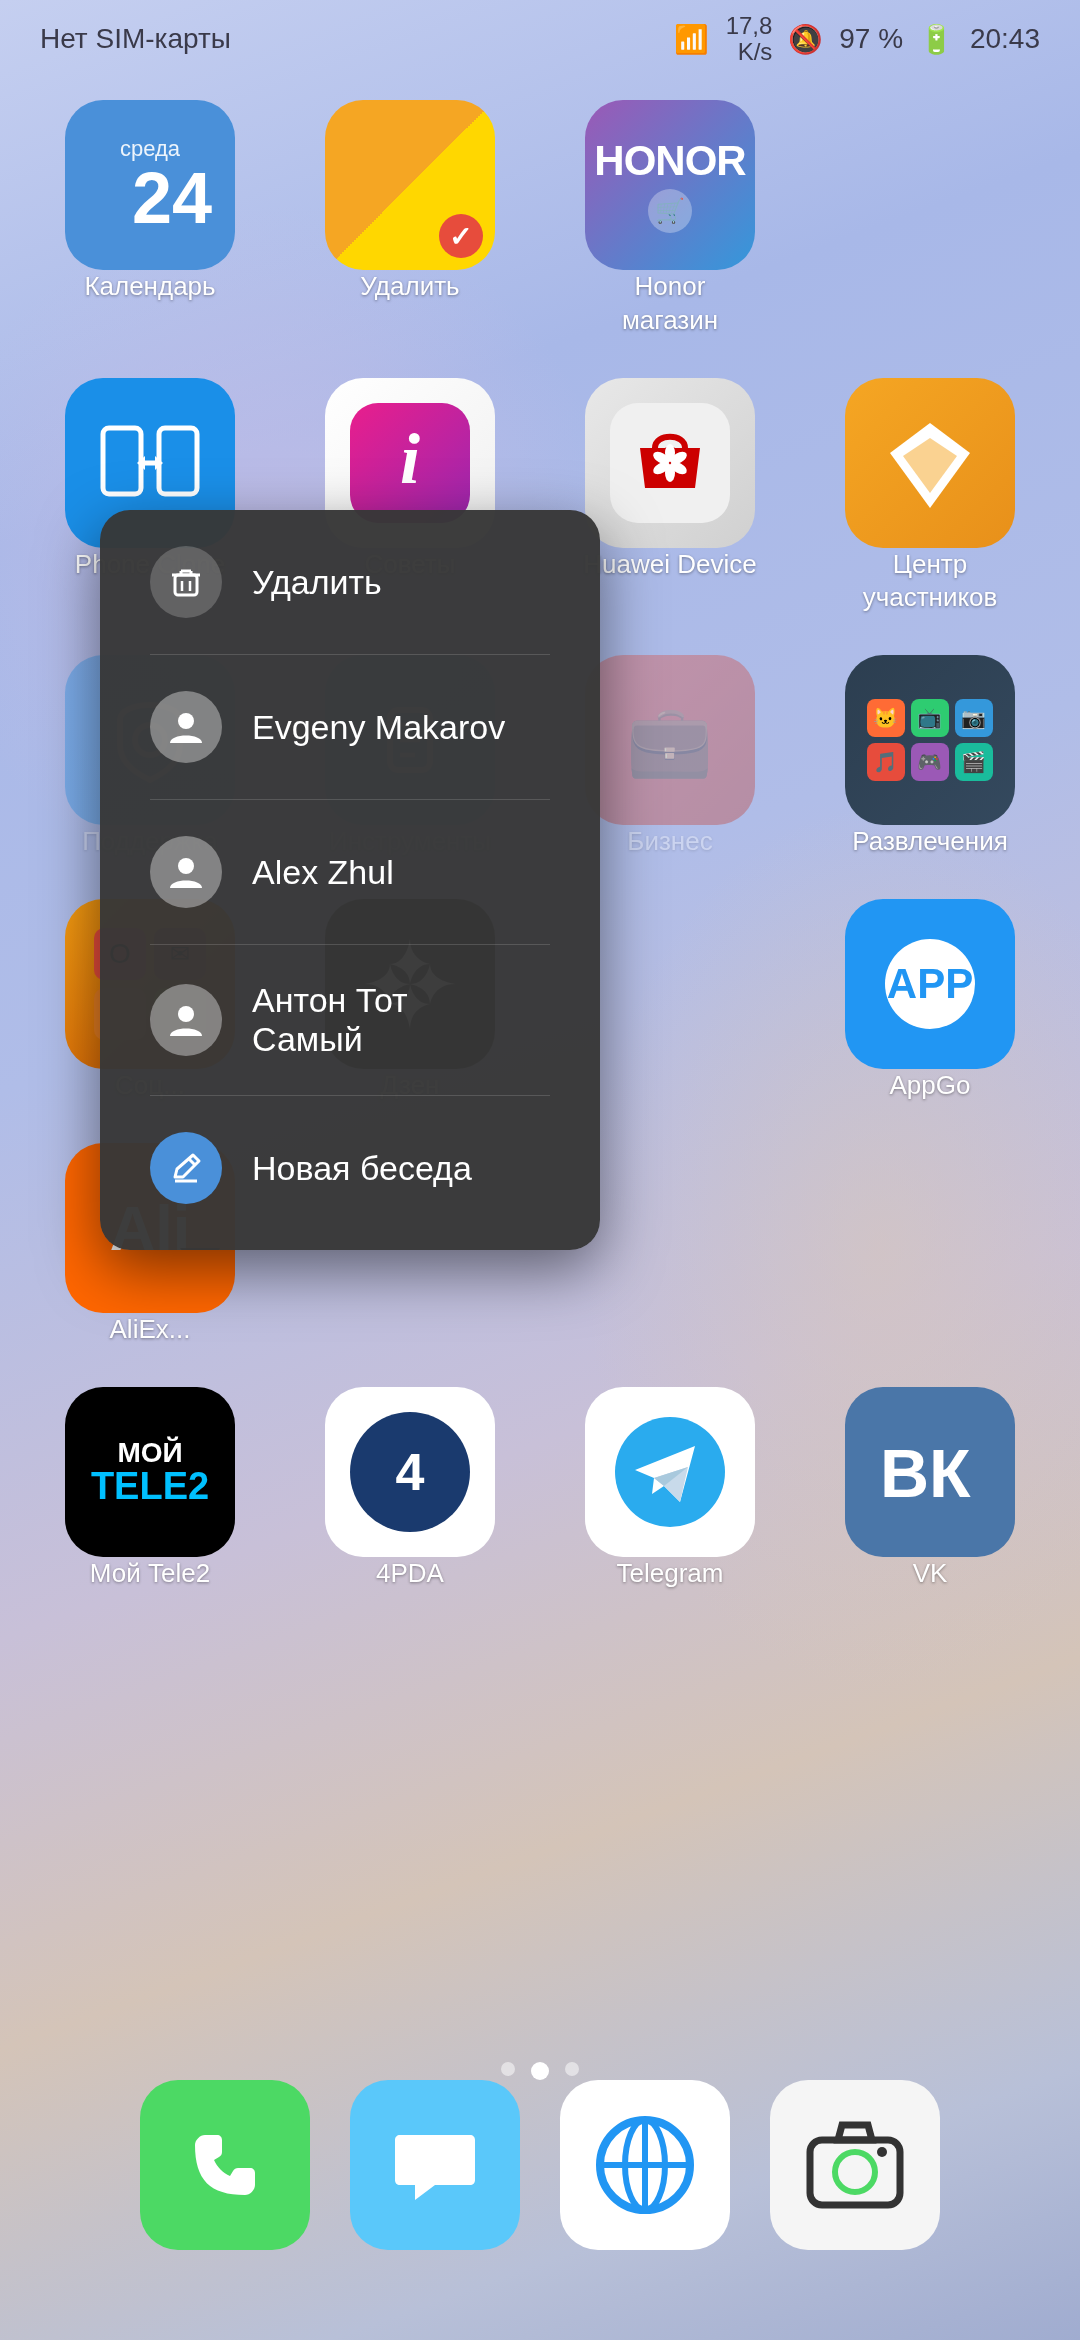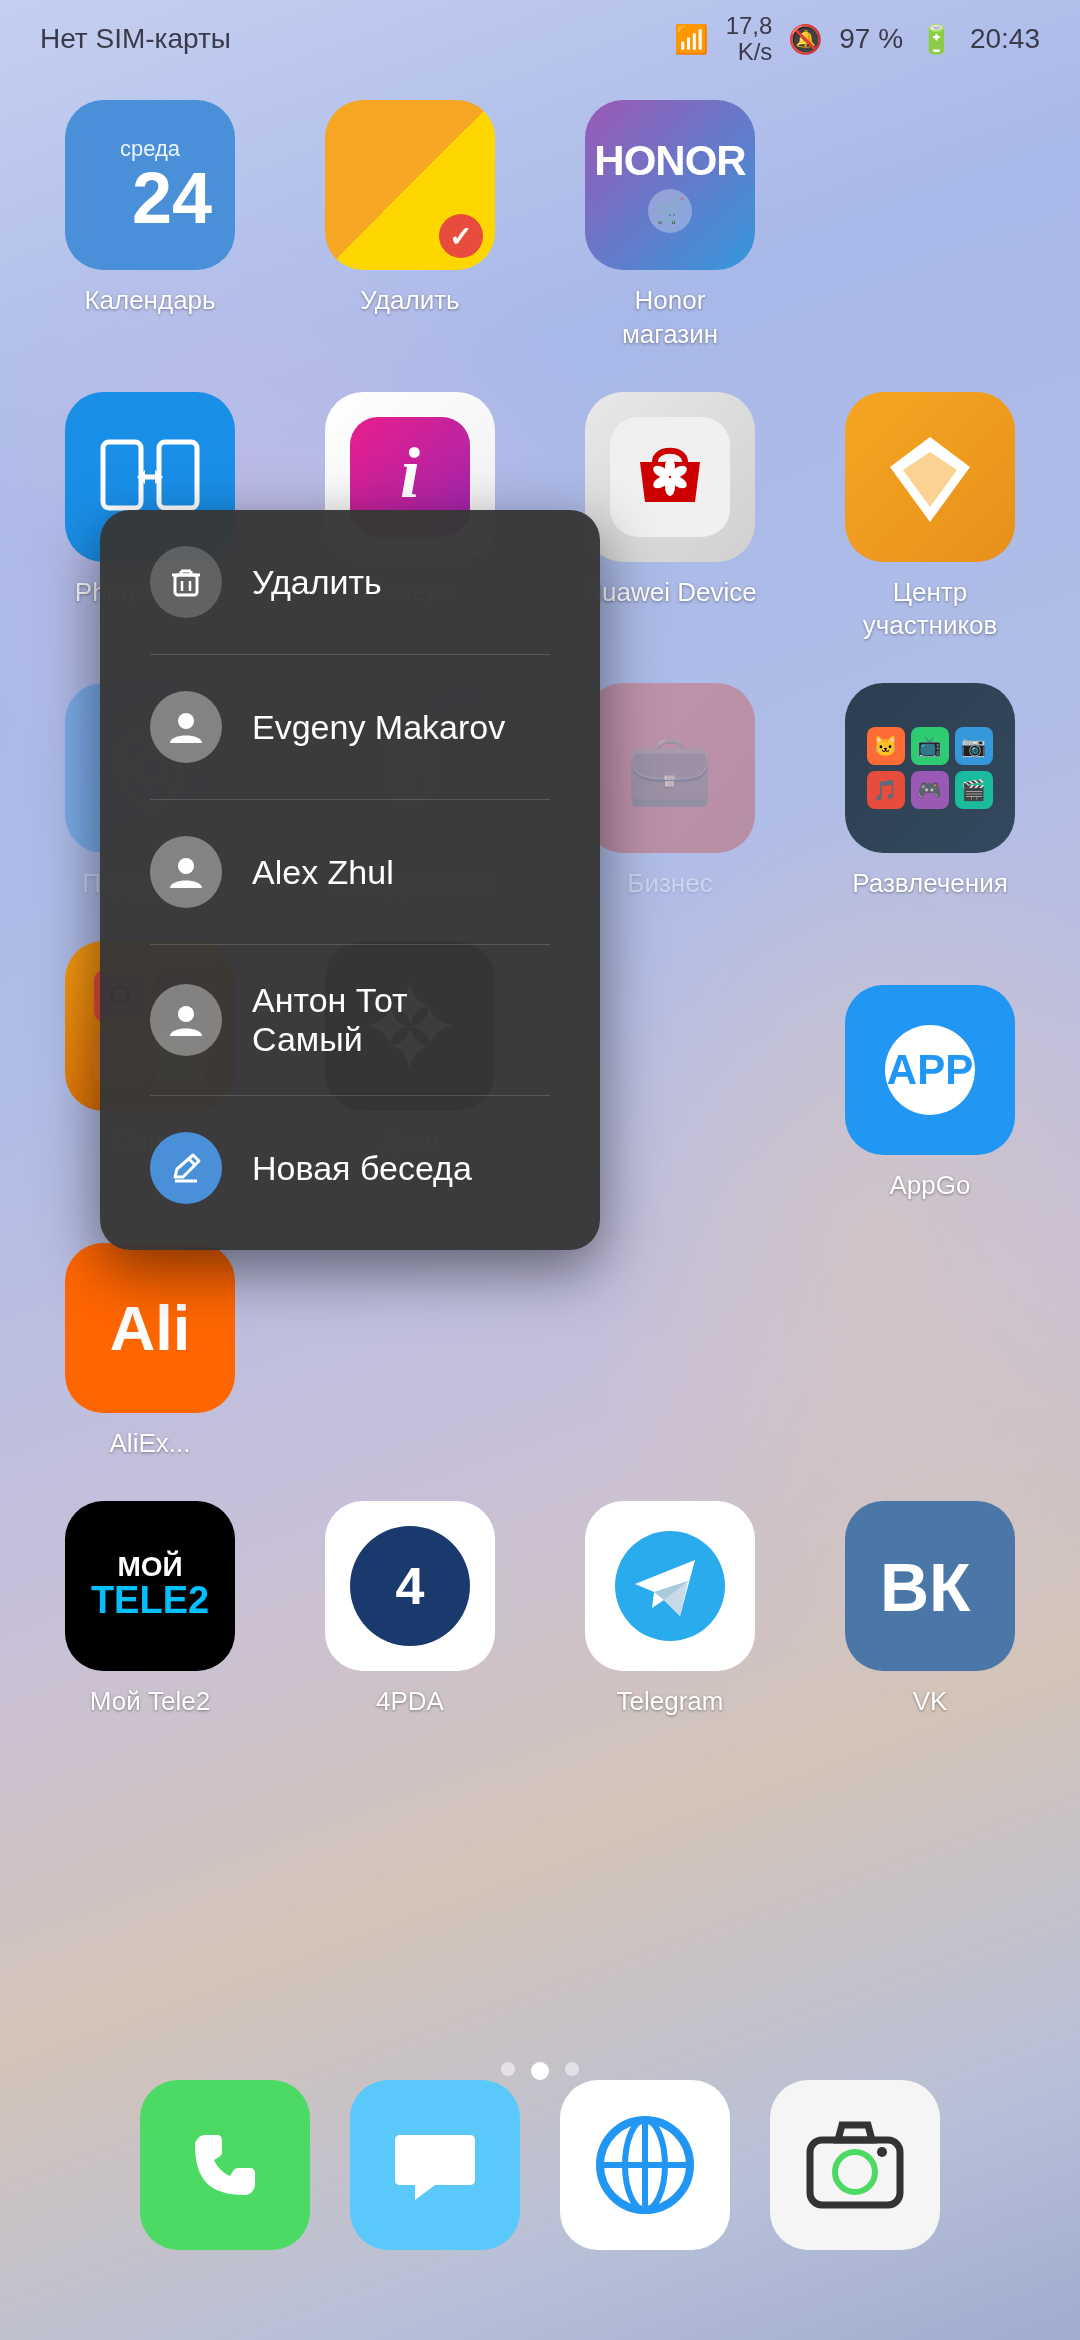--- a/index.html
+++ b/index.html
@@ -81,21 +81,20 @@
       display: grid;
       grid-template-columns: repeat(4, 1fr);
       gap: 30px 20px;
       margin-bottom: 40px;
     }
 
     .app-item {
       display: flex;
       flex-direction: column;
       align-items: center;
-      gap: 14px;
       cursor: pointer;
     }
 
     .app-icon {
       width: 170px;
       height: 170px;
       border-radius: 38px;
       display: flex;
       align-items: center;
       justify-content: center;
@@ -265,21 +264,20 @@
     }
 
     
     .app-dzen {
       background: #1a1a1a;
     }
 
     
     .app-appgo {
       background: #2196F3;
-      margin-top: 44px;
     }
 
     
     .app-ali {
       background: #ff6600;
     }
 
     
     .app-tele2 {
       background: #000;

